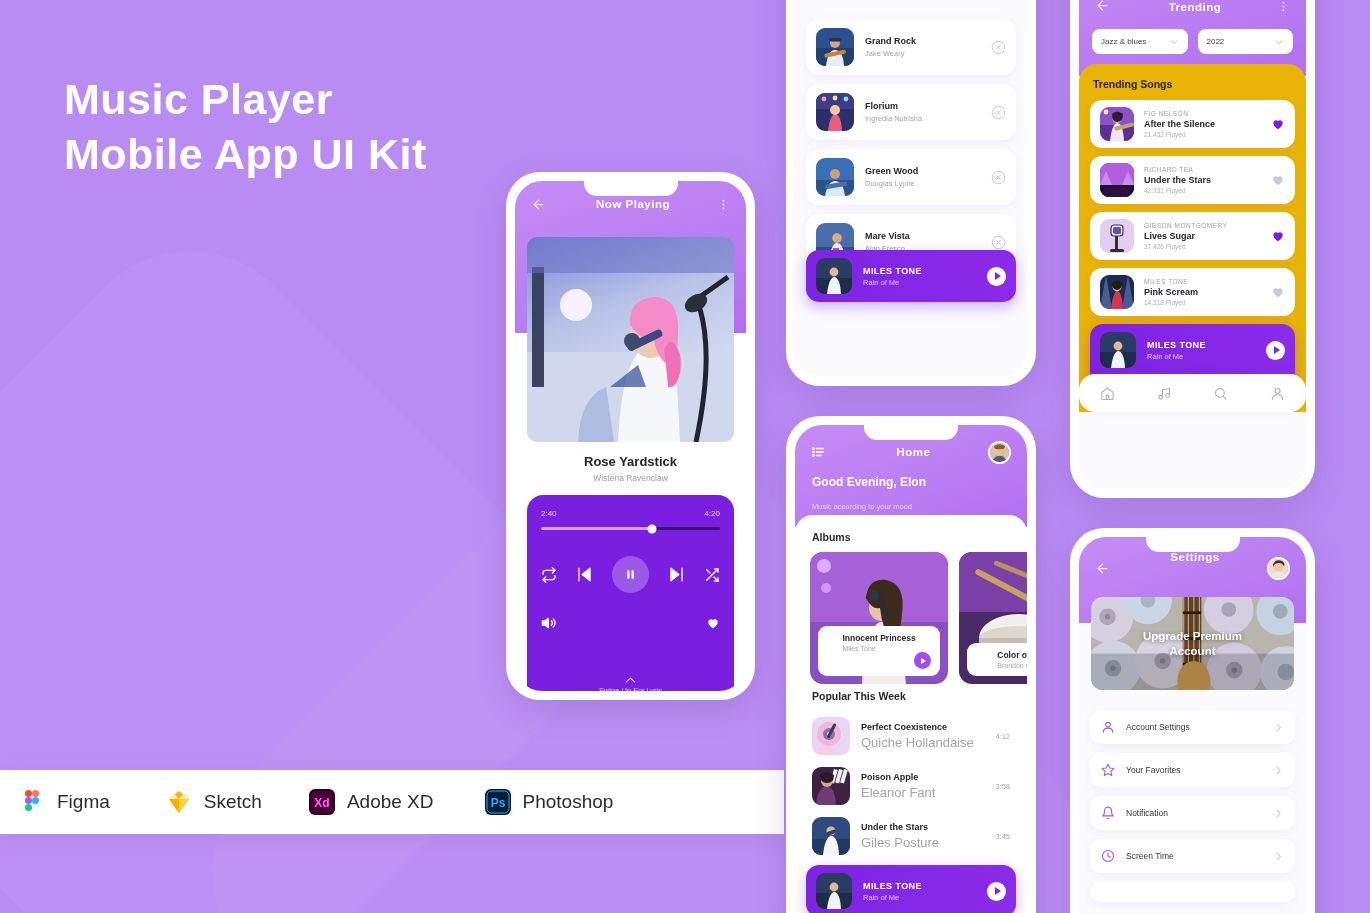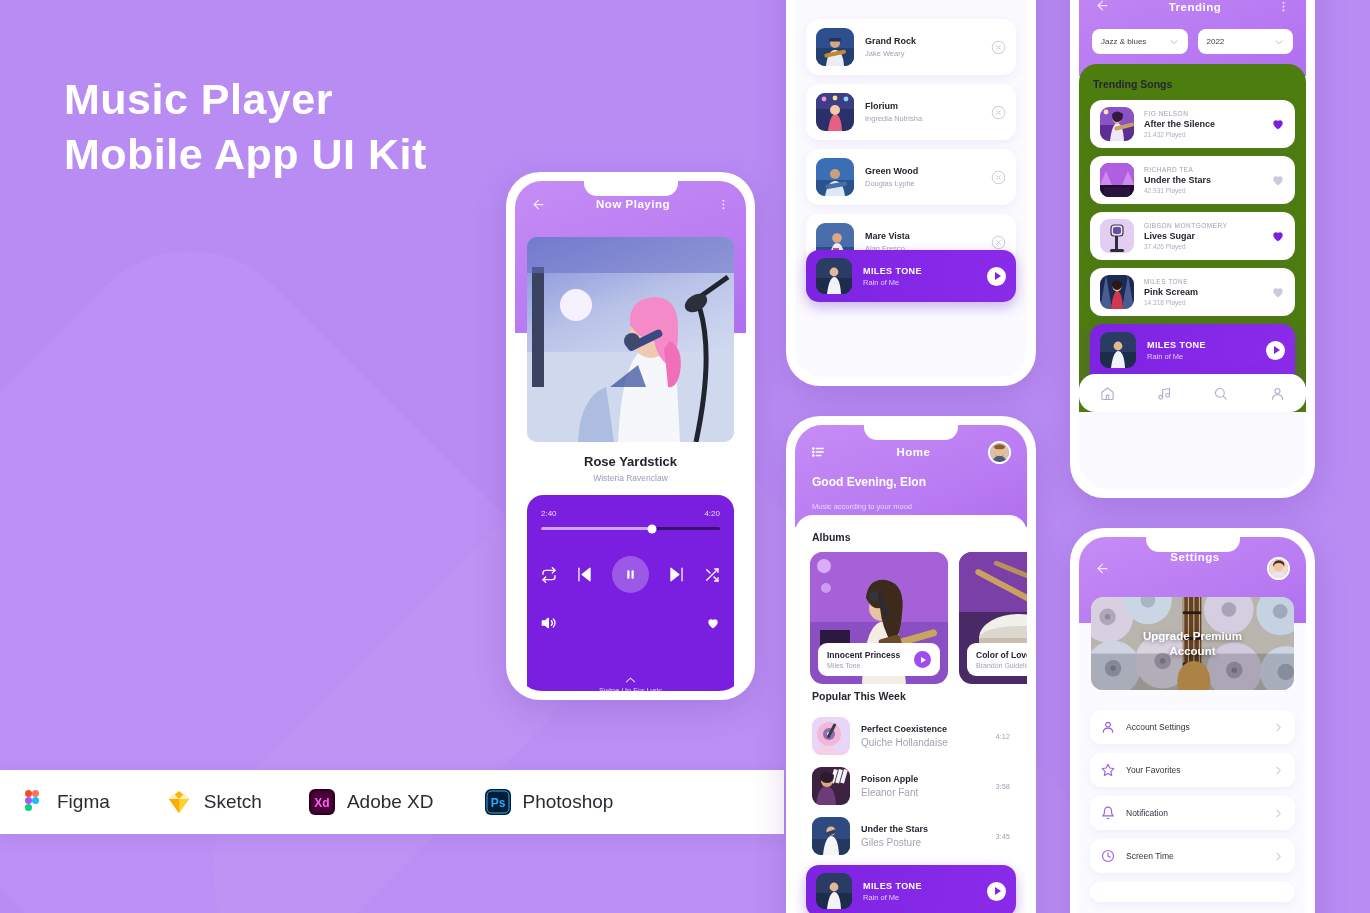--- a/index.html
+++ b/index.html
@@ -162,30 +162,30 @@
   #home-greet { padding: 4px 17px 16px; }
   #home-greet .g1 { color:#fff; font-size: 12px; font-weight: bold; }
   #home-greet .g2 { color:#e7d5fb; font-size: 7.5px; margin-top: 13px; }
   .sheet { background:#fff; border-radius: 18px 18px 0 0; margin-top:-12px; position:relative; z-index:5; padding-top: 12px;}
   .sec-title { font-size: 10.5px; font-weight: bold; color:#26262f; padding: 4px 17px 9px; }
   #albums-row { display:flex; gap: 11px; padding: 0 0 0 15px; }
   .album-card { width: 138px; height: 132px; border-radius: 13px; position:relative; overflow:hidden; flex:0 0 auto; }
   .album-info {
     position:absolute; left: 8px; right: 8px; bottom: 8px;
     background:#fff; border-radius: 9px; padding: 7px 9px;
-    display:flex; align-items:center;
+    display:flex; align-items:center;flex-direction:column;
   }
   .album-info .ai-name { font-size: 8.5px; font-weight:bold; color:#25252f; }
   .album-info .ai-artist { font-size: 7px; color:#a2a2b5; margin-top:2px;}
   .ai-play { margin-left:auto; width:17px;height:17px;border-radius:50%;background:#a04cf0;display:flex;align-items:center;justify-content:center;flex:0 0 auto;}
   .ai-play .tri { width:0;height:0;border-left:5px solid #fff;border-top:3.5px solid transparent;border-bottom:3.5px solid transparent;margin-left:2px;}
   .pop-item { display:flex; align-items:center; gap:11px; padding: 6px 17px; }
   .pop-item .thumb { width: 38px; height: 38px; }
   .pop-name { font-size: 9px; font-weight:bold; color:#25252f;}
-  .pop-artist { font-size:10px; color:#a2a2b5; margin-top:3px;}
+  .pop-artist { font-size:13px; color:#a2a2b5; margin-top:3px;}
   .pop-time { margin-left:auto; font-size:7.5px; color:#a2a2b5;}
 
   
   #phone-trending { left: 1070px; top: -72px; width: 245px; height: 570px; }
   #trend-filters { display:flex; gap: 10px; padding: 14px 13px 22px; }
   .filter-box {
     flex:1; background:#fff; border-radius: 8px; height: 25px;
     display:flex; align-items:center; padding: 0 9px;
     font-size: 8px; color:#3d3d4a;
   }
@@ -722,21 +722,21 @@
           <span>2022</span>
           <span class="icn chev" style="width:10px;height:10px">
             <svg viewBox="0 0 24 24" fill="none" stroke="#b7b7c6" stroke-width="2.4" stroke-linecap="round" stroke-linejoin="round">
                 <polyline points="5 9 12 16 19 9"></polyline>
               </svg>
           </span>
         </div>
       </div>
     </div>
 
-    <div class="sheet" style="background:#4d7c0f;">
+    <div class="sheet" style="background:#eab308;">
       <div class="sec-title" style="padding:2px 14px 10px">Trending Songs</div>
 
       <div class="trend-item">
         <span class="thumb">
           <svg viewBox="0 0 34 34" style="width:34px;height:34px;display:block">
             <rect width="34" height="34" fill="#8a52c4"></rect>
               <rect y="18" width="34" height="16" fill="#5e2f93"></rect>
             <circle cx="6" cy="5" r="2.4" fill="#ffe9a8"></circle>
             <path d="M10 34 Q12 17 17 16 Q23 16 24 34Z" fill="#efe6f7"></path>
               <circle cx="17" cy="12" r="4.4" fill="#dfb391"></circle>

